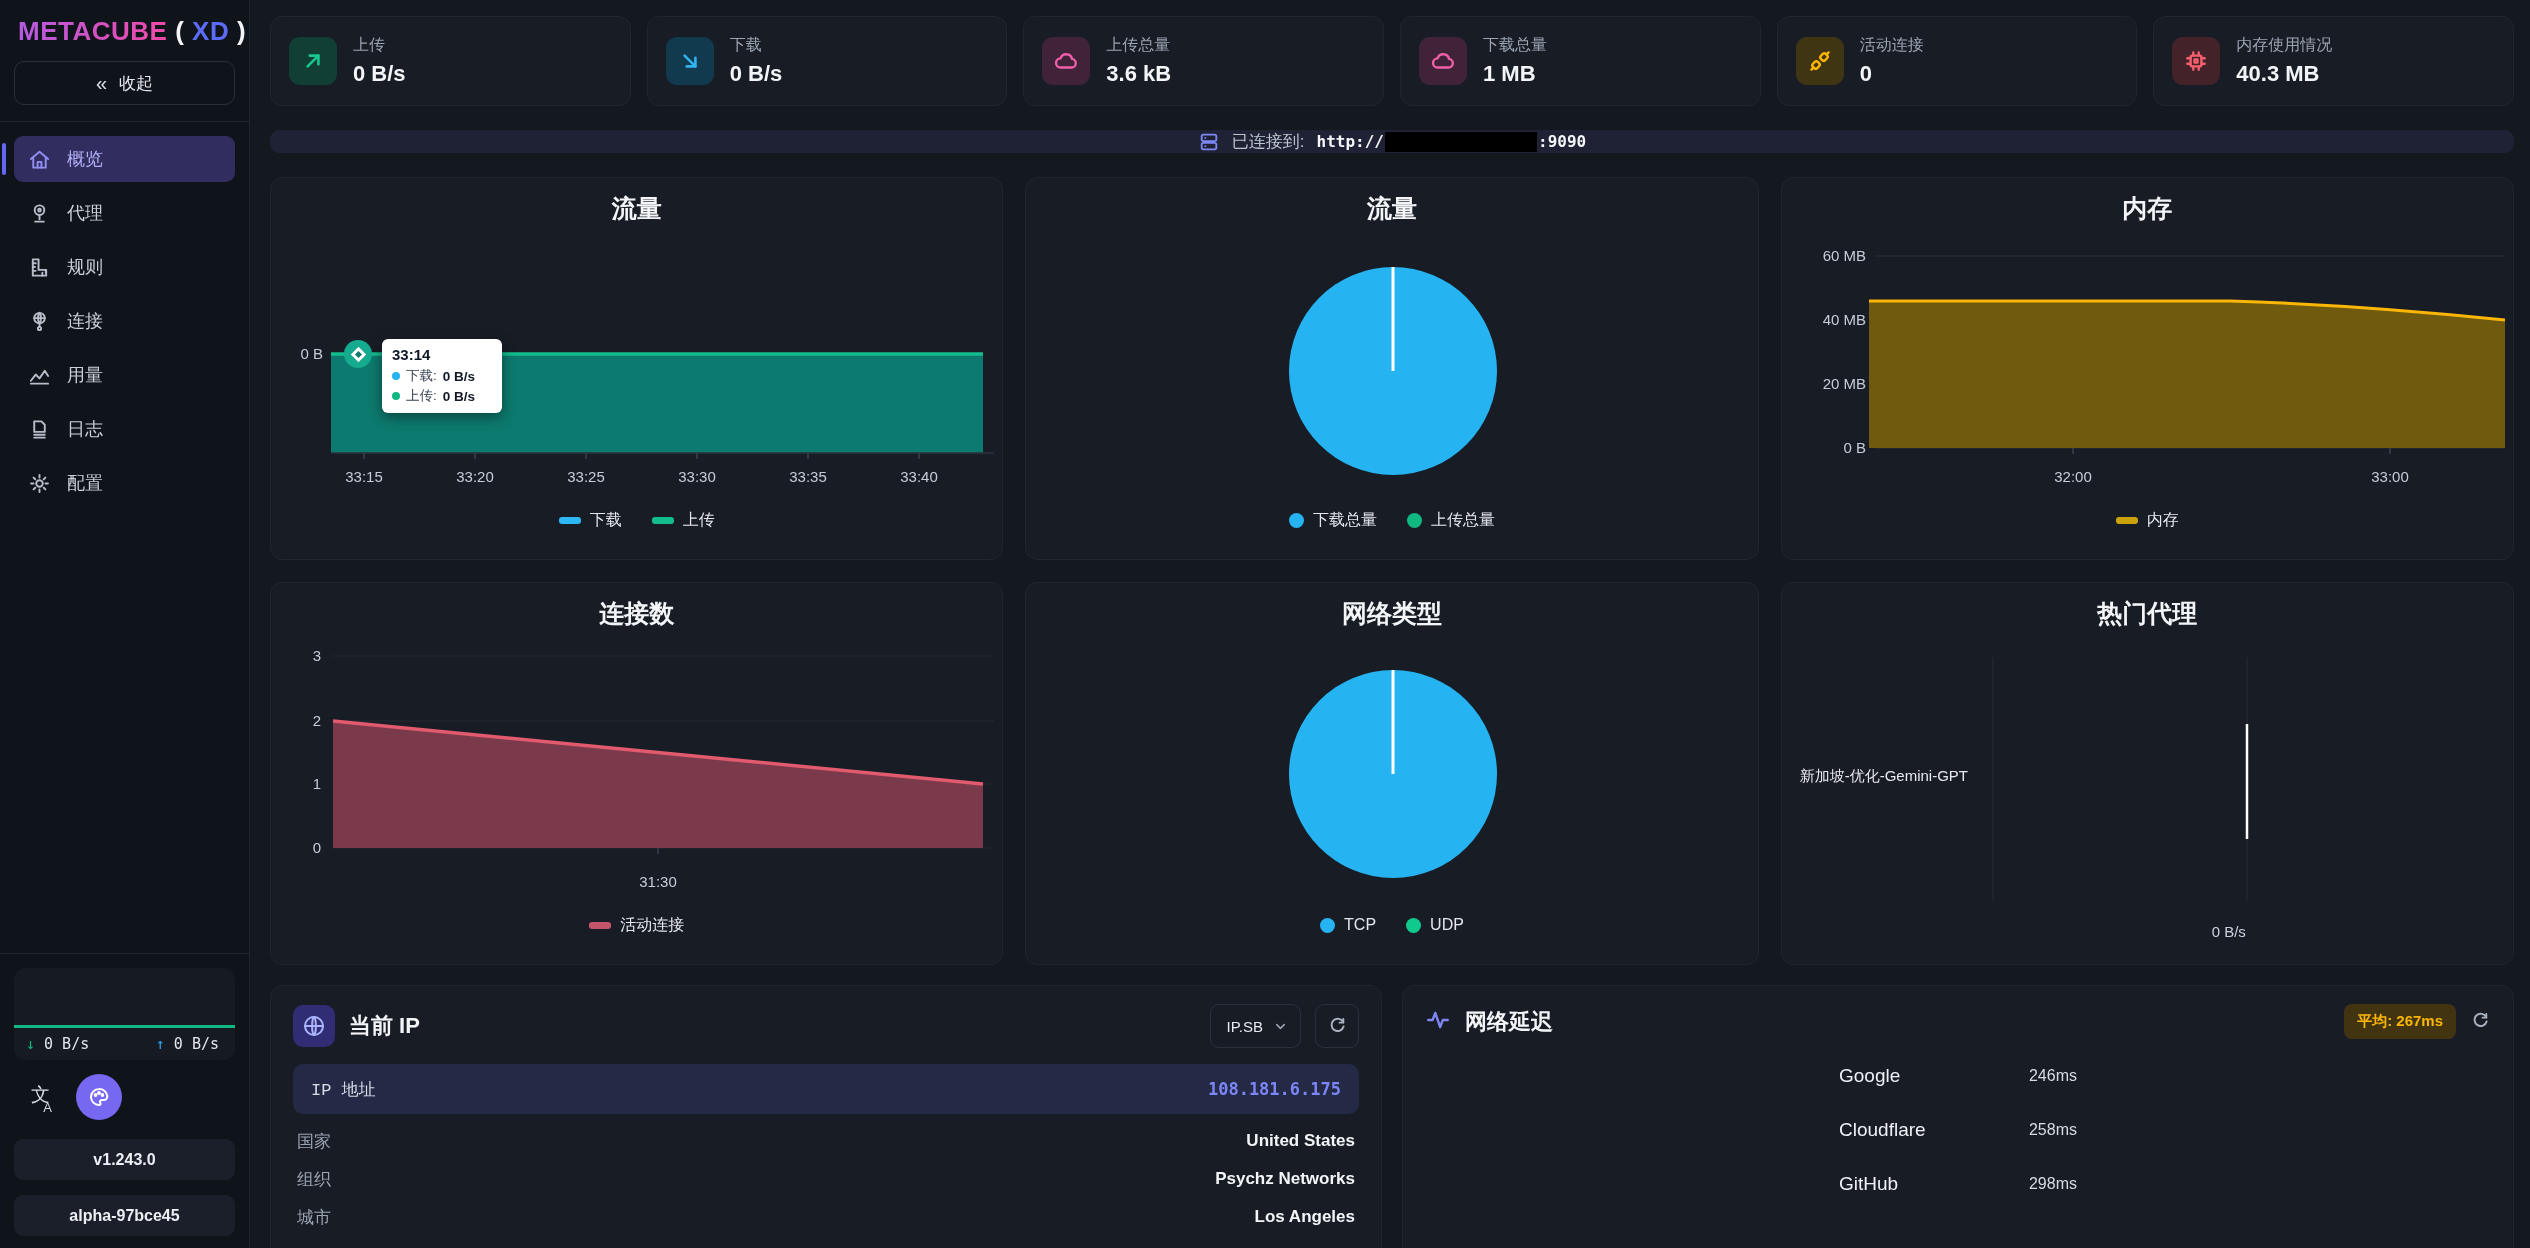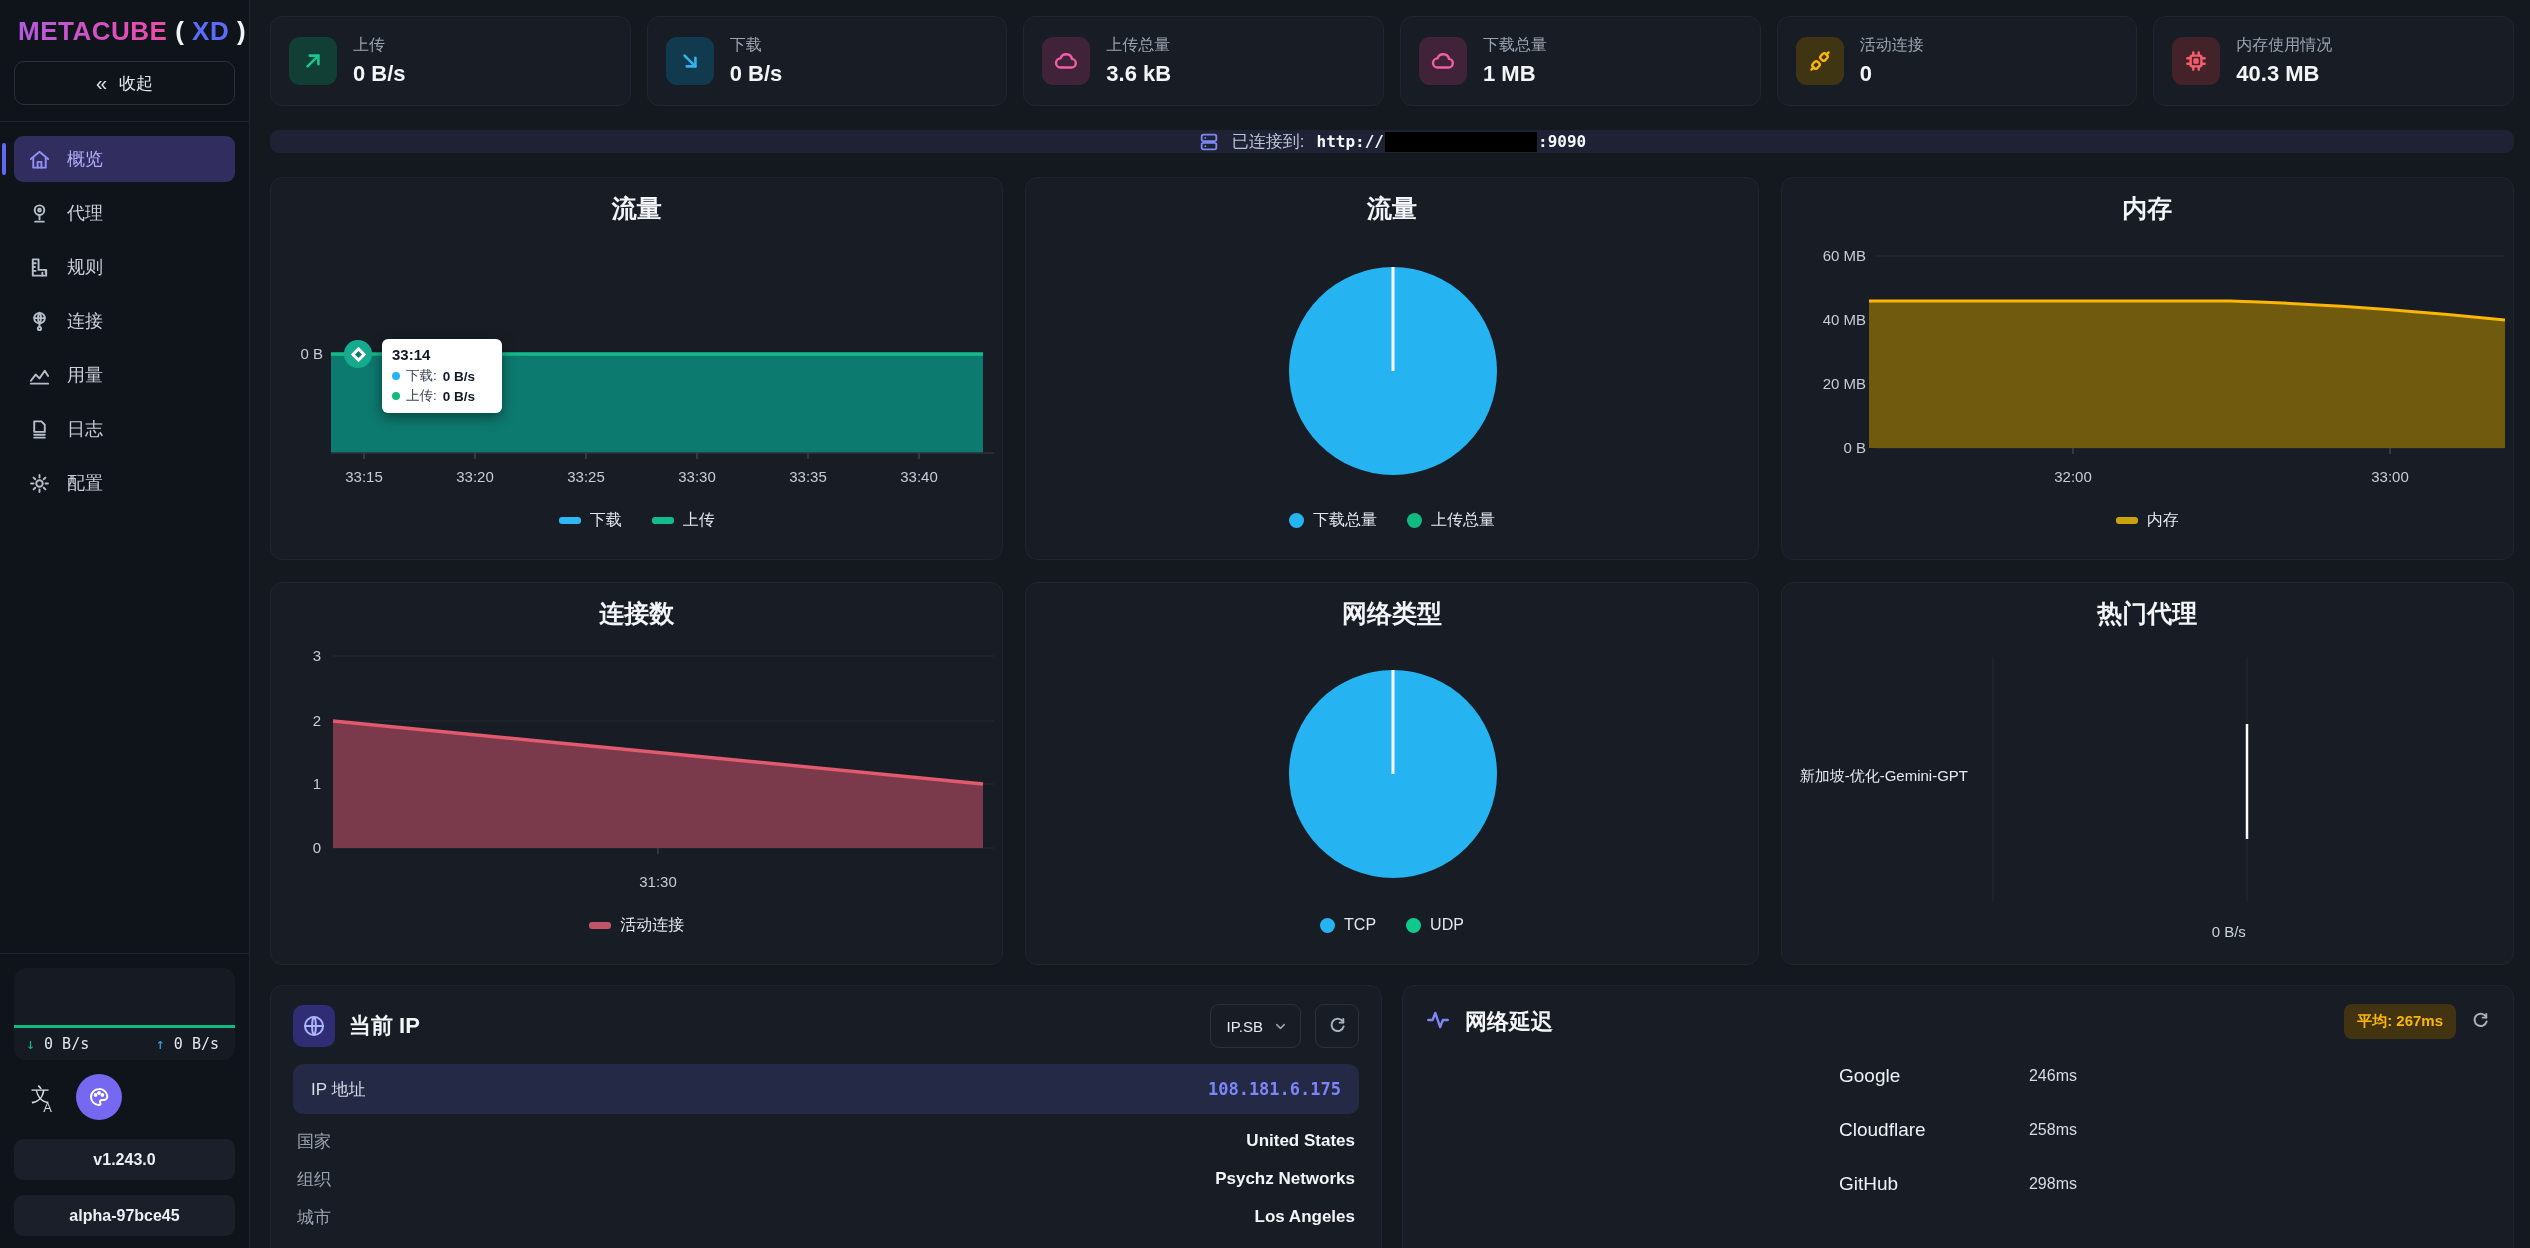--- a/index.html
+++ b/index.html
@@ -140,21 +140,21 @@
   .select-box svg { width:15px; height:15px; stroke:#9aa3b0; }
   .icon-btn {
     width:44px; height:44px; border:1px solid #2b313c; border-radius:9px;
     display:flex; align-items:center; justify-content:center; cursor:pointer;
   }
   .icon-btn svg, .refresh-plain svg { width:21px; height:21px; stroke:#aab2bf; }
   .ip-row {
     margin-top:16px; height:50px; background:#242946; border-radius:10px;
     display:flex; align-items:center; justify-content:space-between; padding:0 18px;
   }
-  .ip-row .lbl { font-size:17px; color:#d8dce6; }
+  .ip-row .lbl { font-size:17px; color:#d8dce6;font-family:Liberation Mono, monospace; }
   .ip-row .val { font-size:17px; font-weight:bold; color:#7d86f8; }
   .detail-row { height:38px; display:flex; align-items:center; justify-content:space-between; padding:0 4px;gap:20px; }
   .detail-row .lbl { font-size:17px; color:#9aa3b0; }
   .detail-row .val { font-size:17px; font-weight:bold; color:#f3f5f8; }
   .ip-details { margin-top:8px; }
 
   .pulse-icon svg { width:26px; height:26px; stroke:#7e88f5; }
   .avg-badge {
     background:#423411; color:#fcb606; font-weight:bold; font-size:15px;
     border-radius:8px; padding:8px 13px;

